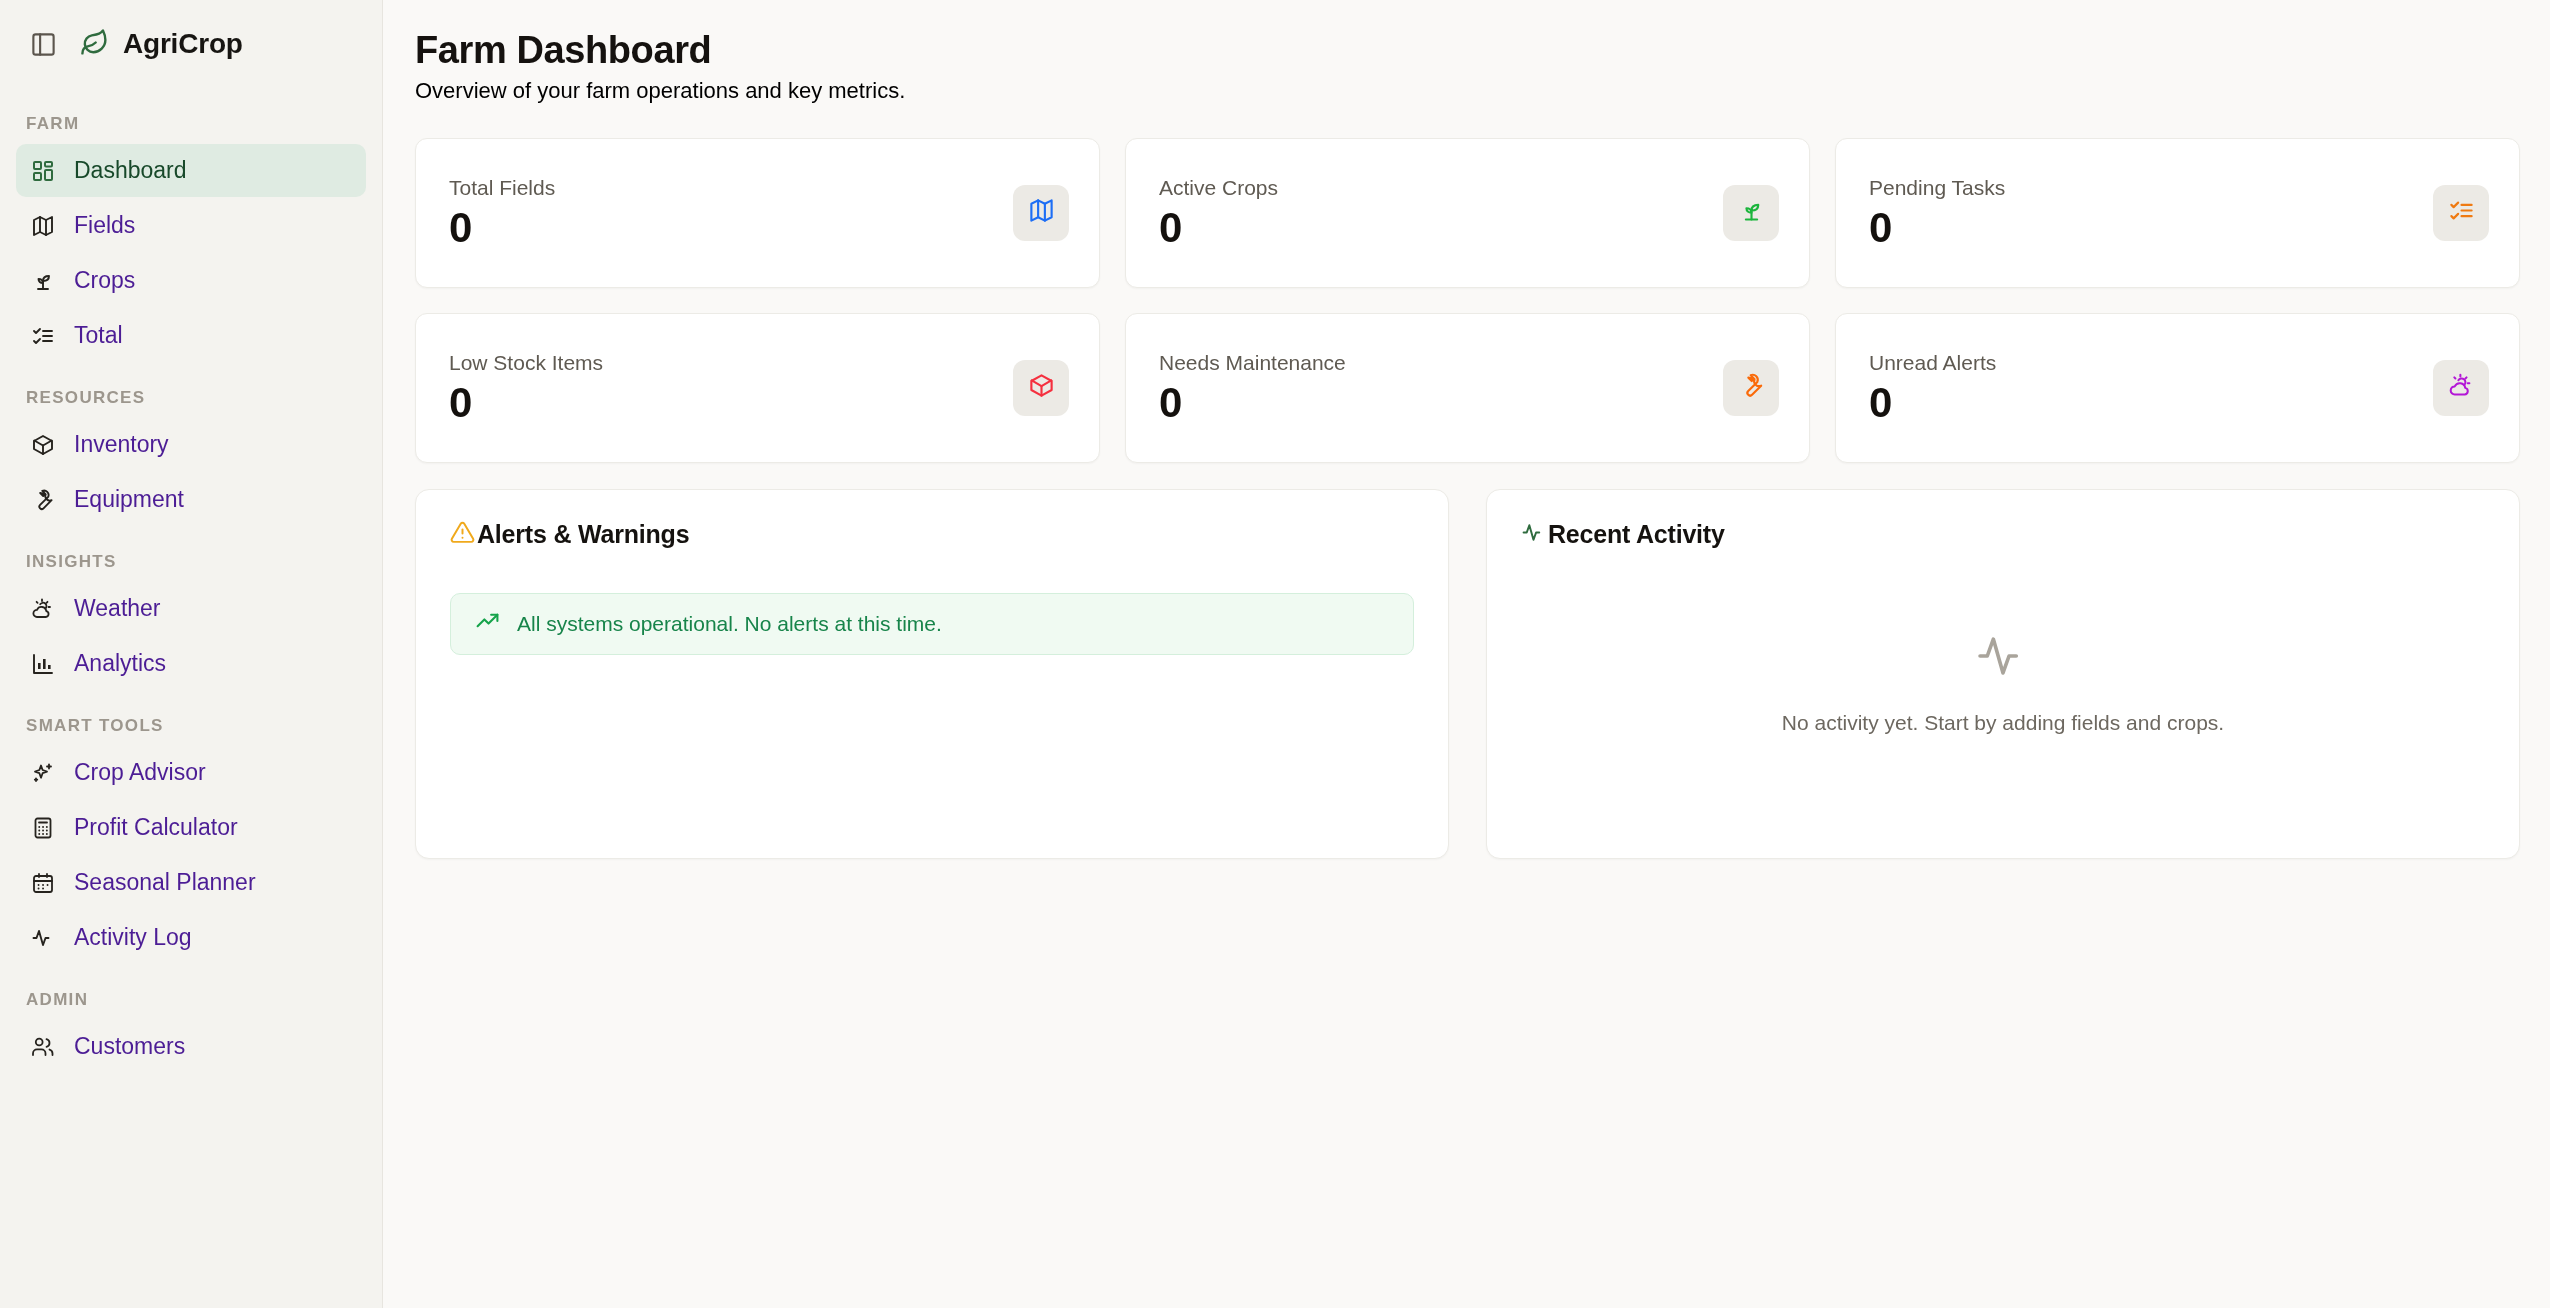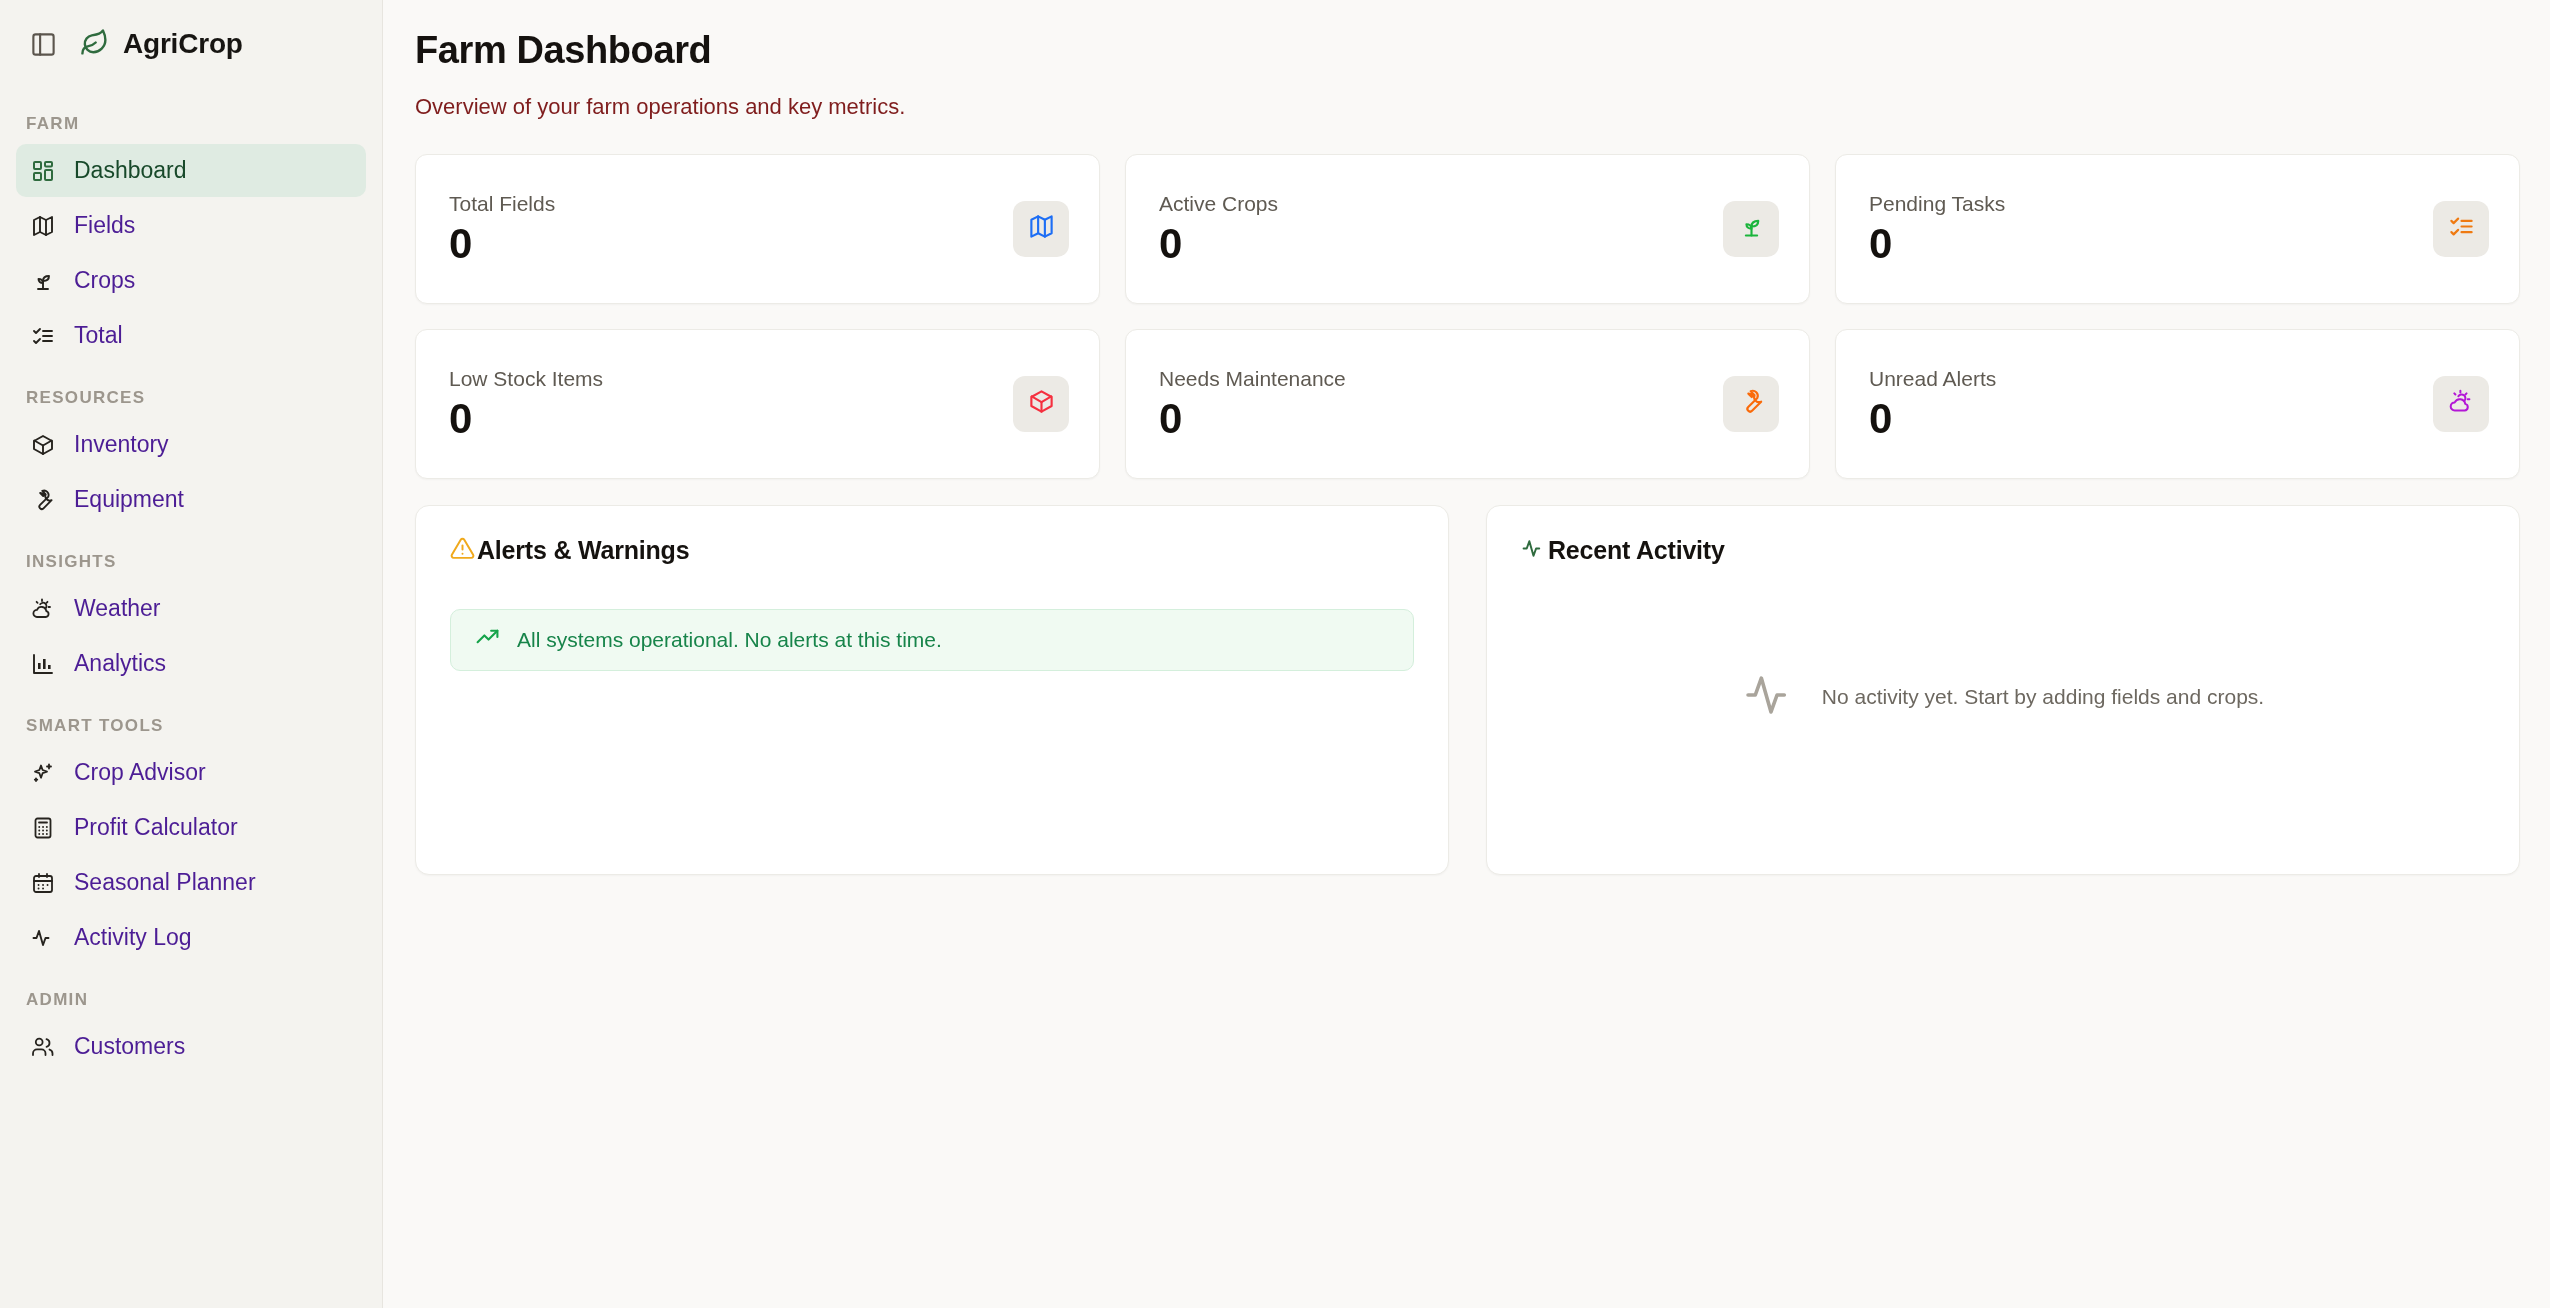--- a/index.html
+++ b/index.html
@@ -57,21 +57,21 @@
   .nav-item svg { stroke: #26231e; }
 
   
   .main {
     flex: 1 1 auto; height: 100%;
     background: #faf9f7;
     padding: 28px 30px 0 32px;
     overflow: hidden;
   }
   .page-title { font-size: 38px; font-weight: 700; color: #15120f; letter-spacing: -0.4px; line-height: 1.2; }
-  .page-sub { font-size: 22px; color: #7f1d1d; margin-top: 20px; }
+  .page-sub { font-size: 22px; color: #000000; margin-top: 4px; }
 
   .stat-grid {
     display: grid;
     grid-template-columns: repeat(3, 1fr);
     gap: 25px;
     margin-top: 34px;
   }
   .stat-card {
     background: #ffffff;
     border: 1px solid #ecebe6;
@@ -113,21 +113,21 @@
     border: 1px solid #d4efdc;
     border-radius: 10px;
     height: 62px;
     display: flex; align-items: center; gap: 17px;
     padding: 0 24px;
   }
   .alert-text { font-size: 21px; color: #17844a; }
 
   .empty-wrap {
     flex: 1 1 auto;
-    display: flex; align-items: center; justify-content: center;
+    display: flex; flex-direction: column; align-items: center; justify-content: center;
     gap: 22px; padding-bottom: 14px;
   }
   .empty-text { font-size: 21px; color: #6d6860; }
 </style>
 </head>
 <body>
 
 <div class="app">
 
   <aside class="sidebar">

